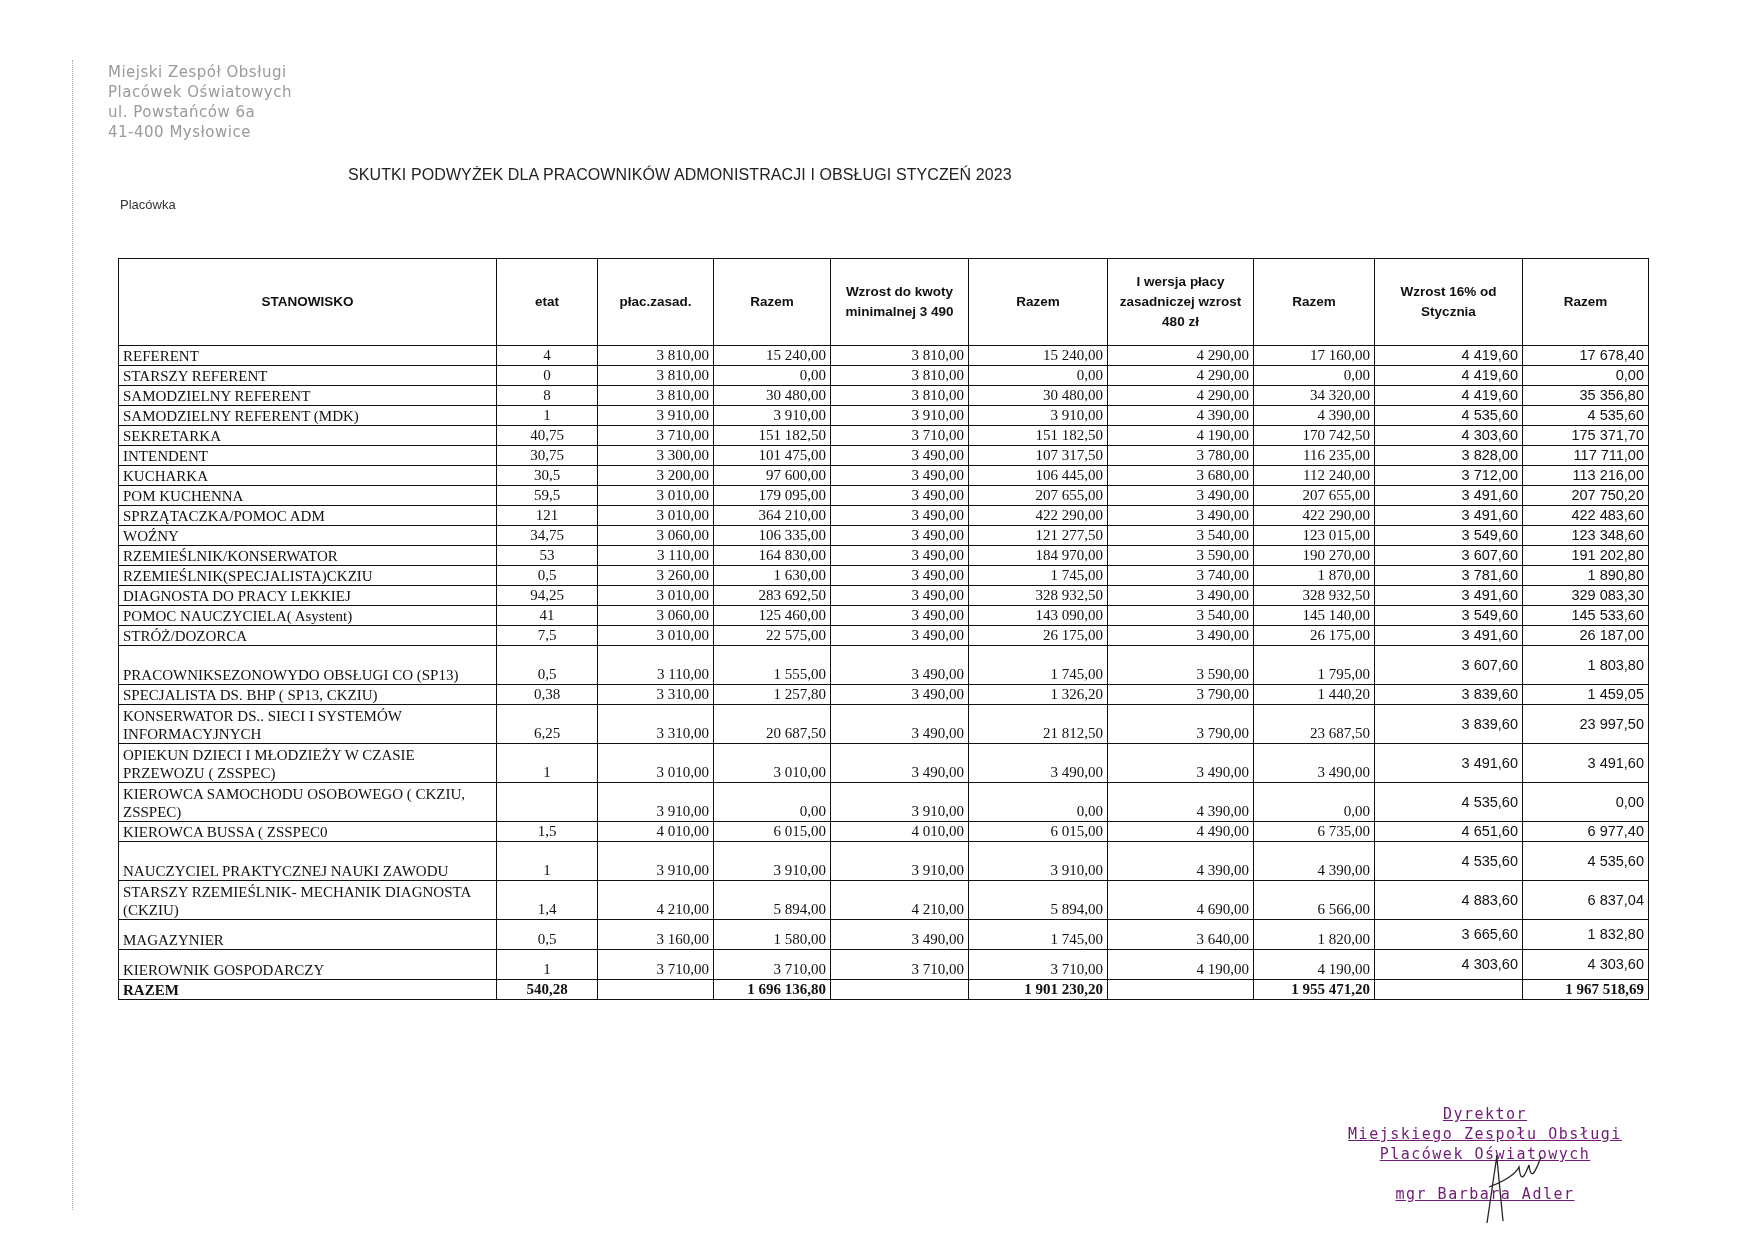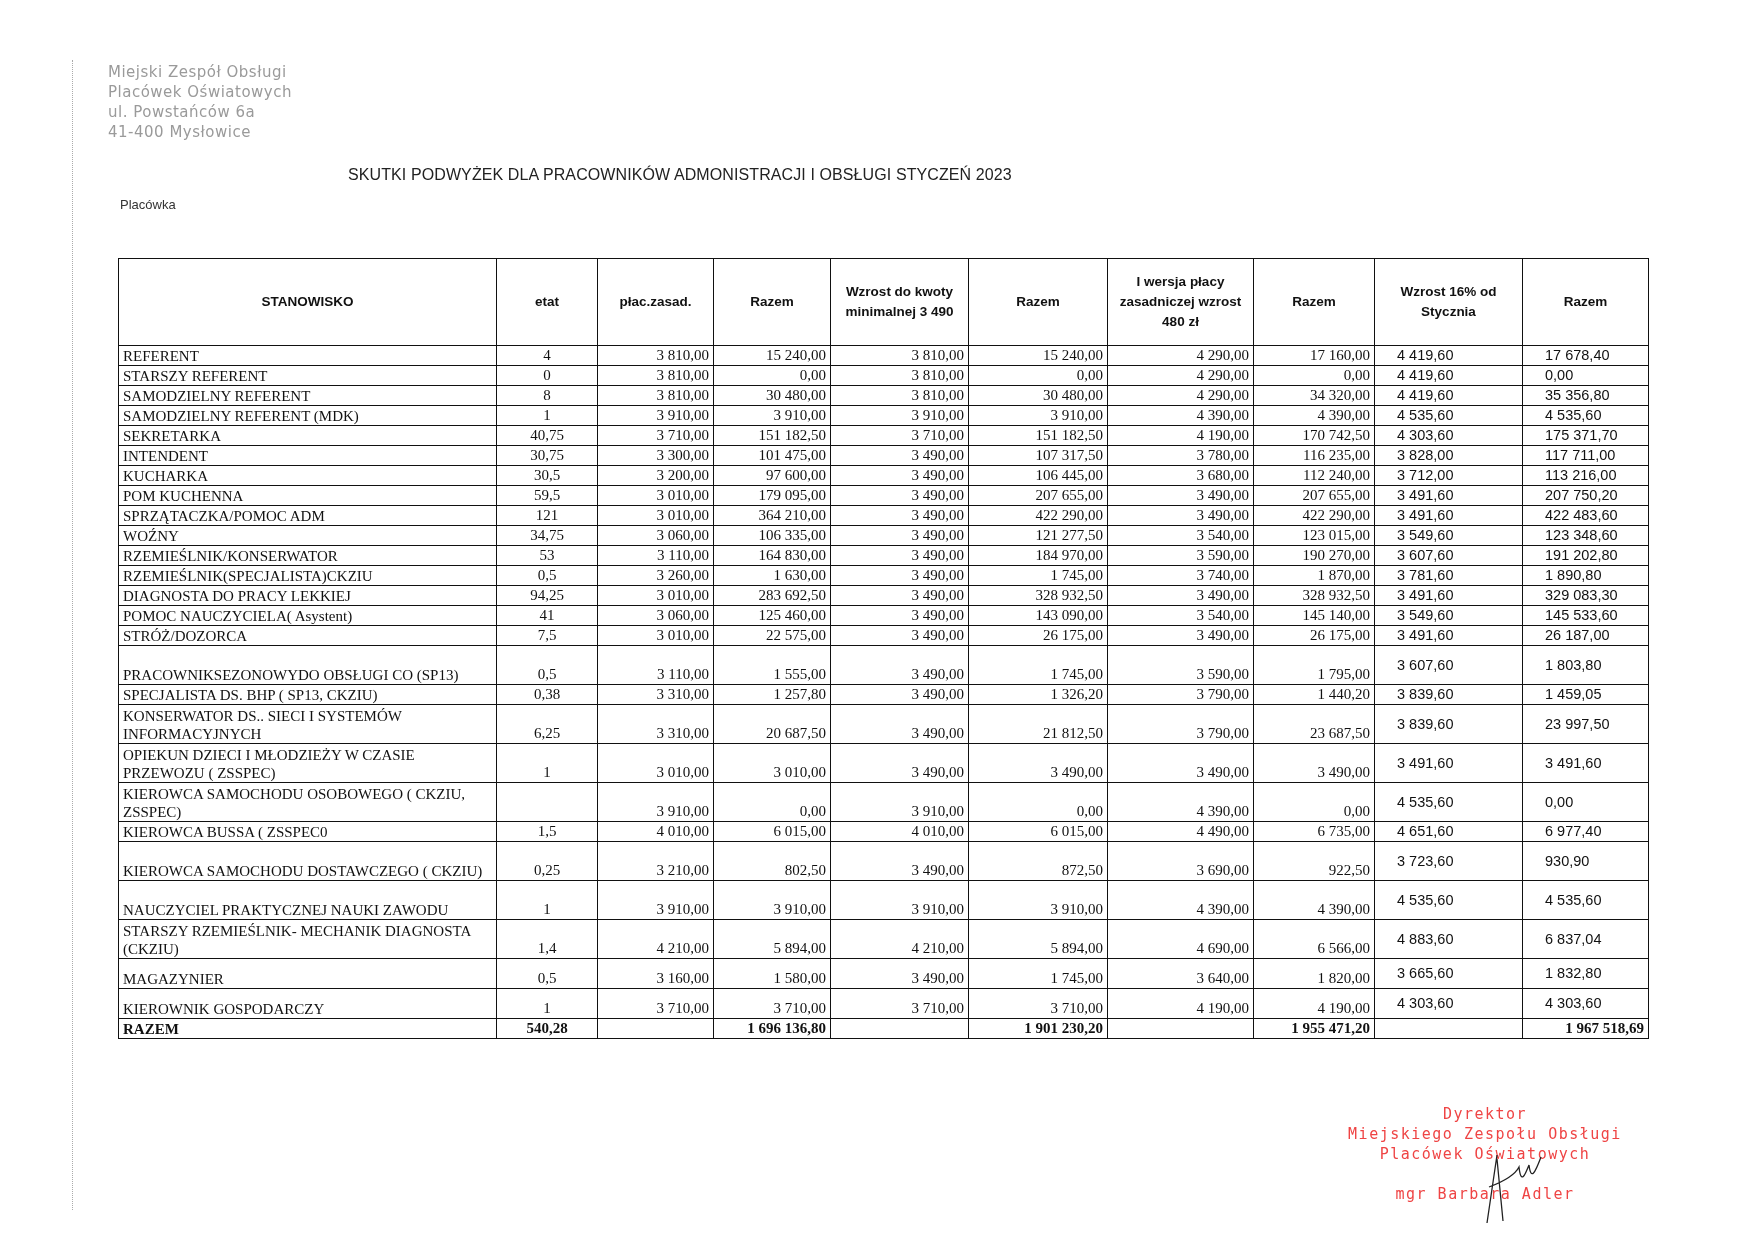--- a/index.html
+++ b/index.html
@@ -9,24 +9,24 @@
   .placowka { position:absolute; left:120px; top:197px; font-family:"Liberation Sans", sans-serif; font-size:13px; color:#333; }
   .margin-line { position:absolute; left:72px; top:60px; width:0; height:1150px; border-left:1px dotted #aaa; }
   table.main { position:absolute; left:118px; top:258px; border-collapse:collapse; table-layout:fixed; width:1530px; }
   table.main th, table.main td { border:1px solid #111; padding:0 4px; overflow:hidden; white-space:nowrap; }
   table.main th { font-family:"Liberation Sans", sans-serif; font-size:13.5px; font-weight:bold; height:86px; vertical-align:middle; line-height:20px; white-space:normal; }
   table.main th.left { text-align:center; }
   table.main td { font-size:15px; height:19px; line-height:19px; vertical-align:bottom; }
   table.main td.name { text-align:left; white-space:normal; line-height:18px;margin-left:36px; }
   table.main td.num { text-align:right; }
   table.main td.ctr { text-align:center; }
-  table.main td.sans { font-family:"Liberation Sans", sans-serif; font-size:14.5px; text-align:left; vertical-align:middle;padding-left:22px; }
+  table.main td.sans { font-family:"Liberation Sans", sans-serif; font-size:14.5px; text-align:right; vertical-align:middle;padding-left:22px; }
   table.main tr.tall td { height:38px; }
   table.main tr.total td { font-weight:bold; }
-  .sign { position:absolute; left:1330px; top:1104px; width:310px; text-align:center; font-family:"DejaVu Sans Mono", monospace; font-size:15px; line-height:20px; color:#ef4444; letter-spacing:1.5px; }
+  .sign { position:absolute; left:1330px; top:1104px; width:310px; text-align:center; font-family:"DejaVu Sans Mono", monospace; font-size:15px; line-height:20px; color:#701a75; letter-spacing:1.5px;text-decoration:underline; }
   .signature { position:absolute; left:1475px; top:1145px; width:70px; height:80px; }
 </style>
 </head>
 <body>
 
 <div class="margin-line"></div>
 
 <div class="stamp">
   <div>Miejski Zespół Obsługi</div>
   <div>Placówek Oświatowych</div>
@@ -311,32 +311,20 @@
         <td class="num">4 010,00</td>
         <td class="num">6 015,00</td>
         <td class="num">4 010,00</td>
         <td class="num">6 015,00</td>
         <td class="num">4 490,00</td>
         <td class="num">6 735,00</td>
         <td class="sans">4 651,60</td>
         <td class="sans">6 977,40</td>
       </tr>
       <tr class="tall">
-        <td class="name">KIEROWCA SAMOCHODU DOSTAWCZEGO ( CKZIU)</td>
-        <td class="ctr">0,25</td>
-        <td class="num">3 210,00</td>
-        <td class="num">802,50</td>
-        <td class="num">3 490,00</td>
-        <td class="num">872,50</td>
-        <td class="num">3 690,00</td>
-        <td class="num">922,50</td>
-        <td class="sans">3 723,60</td>
-        <td class="sans">930,90</td>
-      </tr>
-      <tr class="tall">
         <td class="name">NAUCZYCIEL PRAKTYCZNEJ NAUKI ZAWODU</td>
         <td class="ctr">1</td>
         <td class="num">3 910,00</td>
         <td class="num">3 910,00</td>
         <td class="num">3 910,00</td>
         <td class="num">3 910,00</td>
         <td class="num">4 390,00</td>
         <td class="num">4 390,00</td>
         <td class="sans">4 535,60</td>
         <td class="sans">4 535,60</td>

